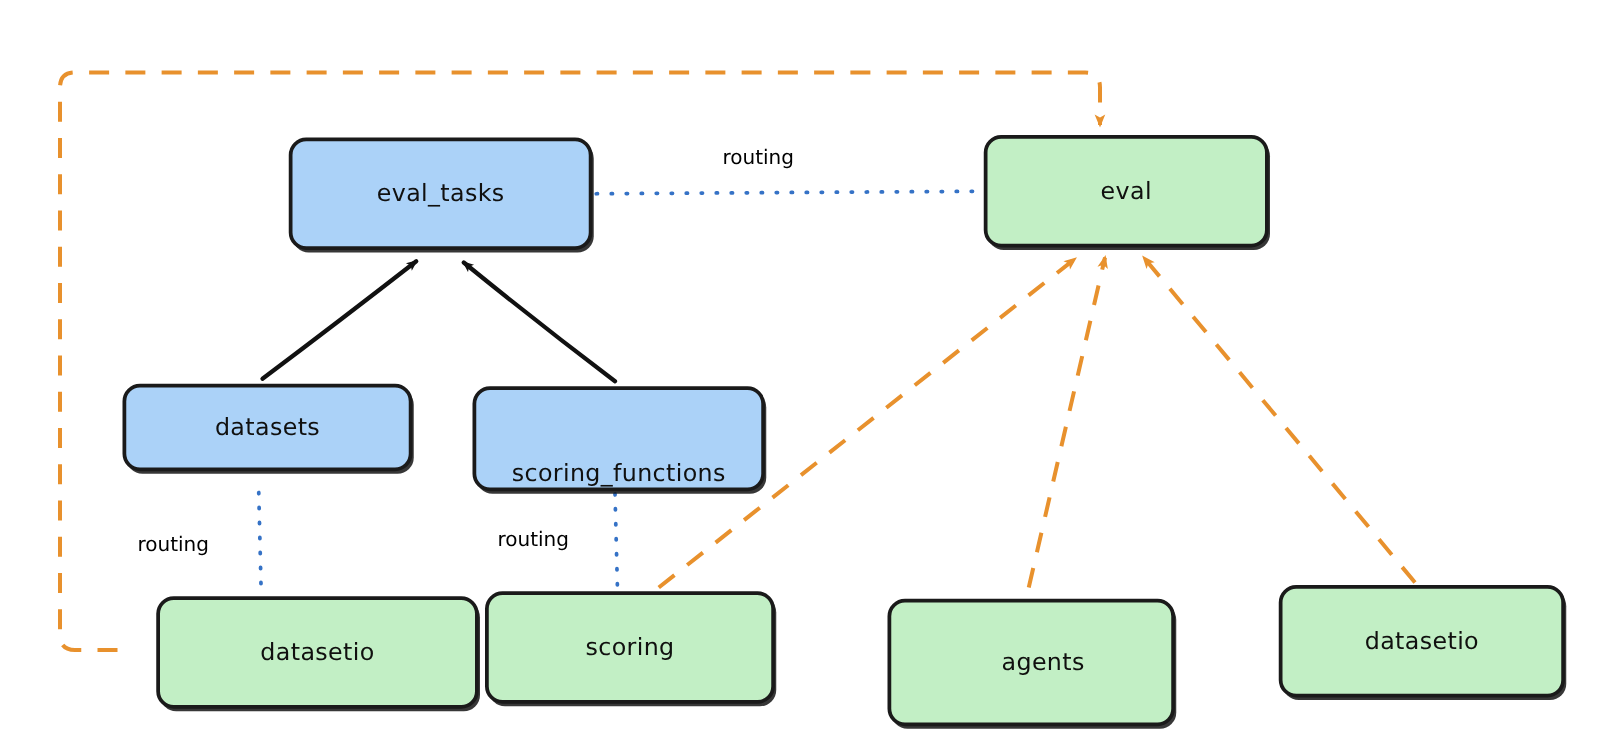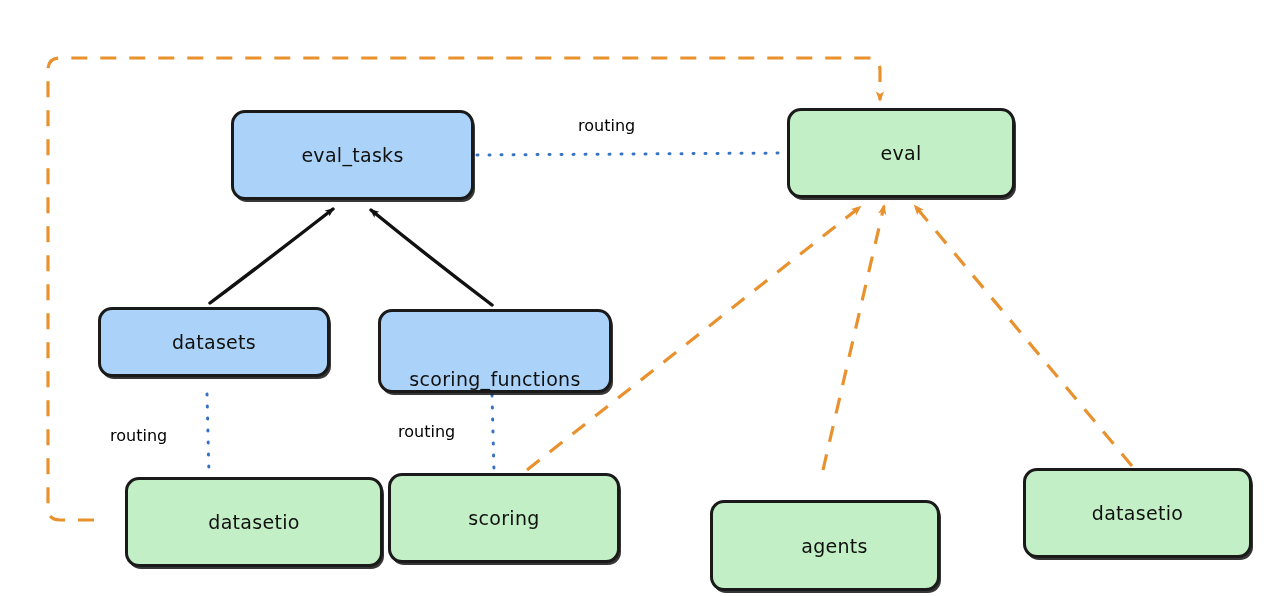--- a/index.html
+++ b/index.html
@@ -99,21 +99,21 @@
   </div>
 
   <div class="node green" style="left:96px; top:477px; width:258px; height:90px;margin-left:29px;">
     <span>datasetio</span>
   </div>
 
   <div class="node green" style="left:388px; top:473px; width:232px; height:90px;text-align:right;">
     <span>scoring</span>
   </div>
 
-  <div class="node green" style="left:710px; top:500px; width:230px; height:91px;padding-left:19px;">
+  <div class="node green" style="left:710px; top:479px; width:230px; height:102px;padding-left:19px;">
     <span>agents</span>
   </div>
 
   <div class="node green" style="left:1023px; top:468px; width:229px; height:90px;">
     <span>datasetio</span>
   </div>
 
   <div class="edge-label" style="left:578px; top:116px;">routing</div>
 
   <div class="edge-label" style="left:110px; top:426px;">routing</div>

